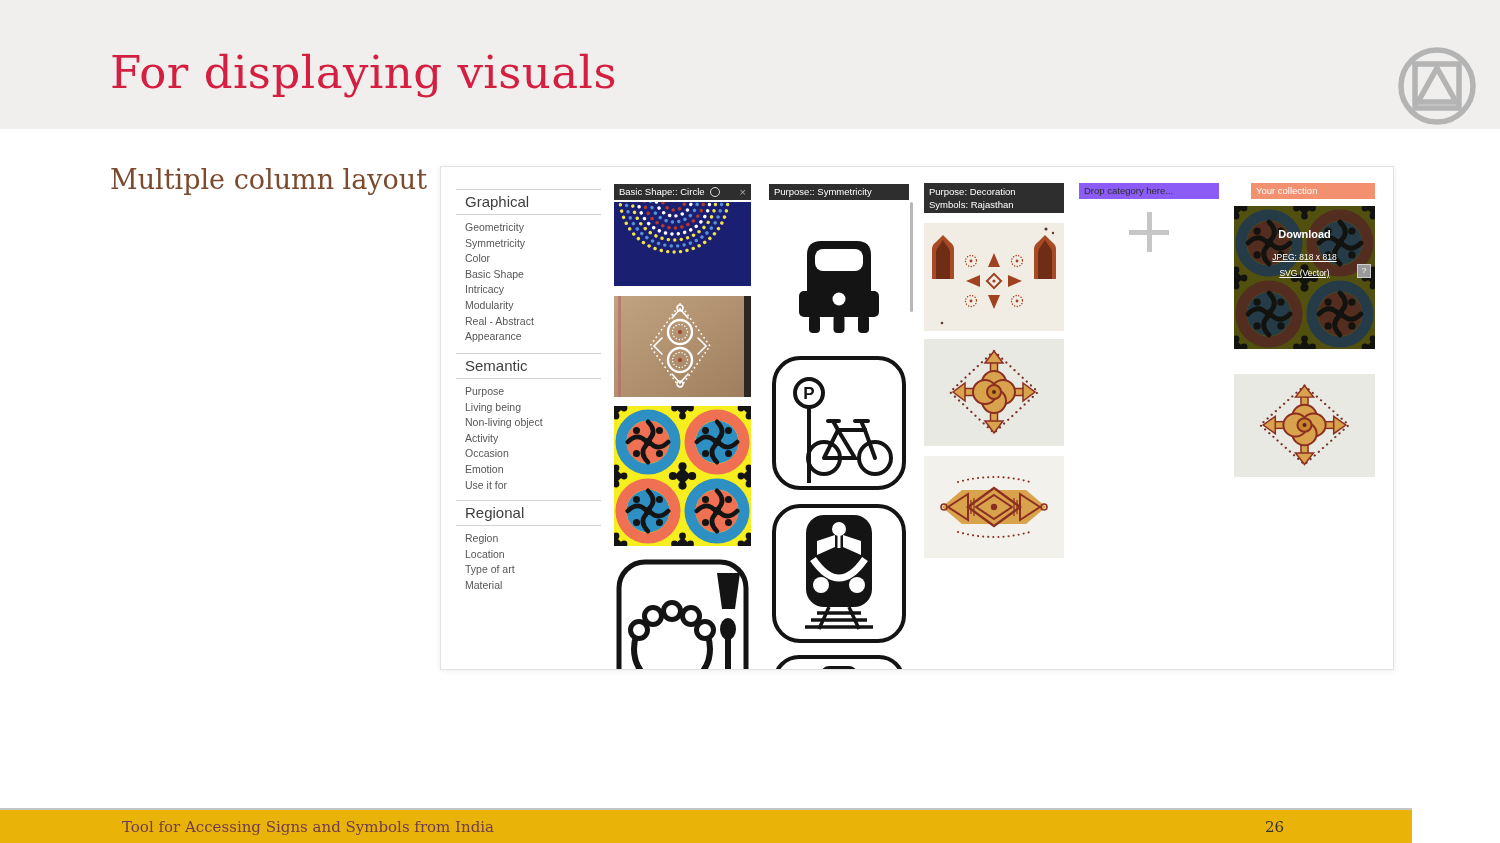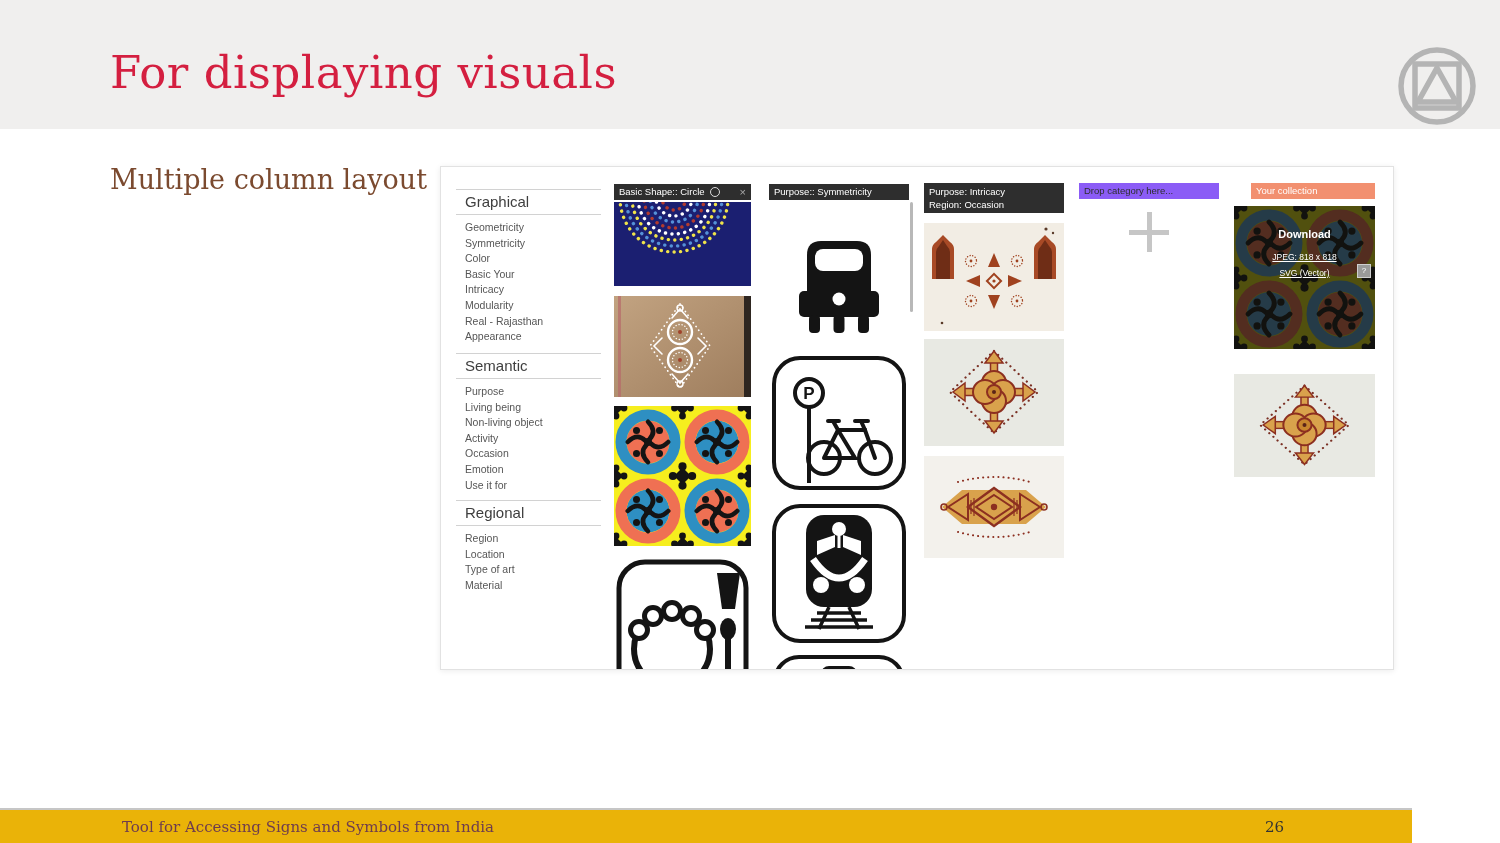--- a/index.html
+++ b/index.html
@@ -129,24 +129,24 @@
   <div class="panel">
 
     <div class="sb-section" style="top:22px">
       <div class="sb-rule"></div>
       <div class="sb-head">Graphical</div>
       <div class="sb-rule"></div>
       <div class="sb-items">
         <div class="sb-item">Geometricity</div>
         <div class="sb-item">Symmetricity</div>
         <div class="sb-item">Color</div>
-        <div class="sb-item">Basic Your</div>
+        <div class="sb-item">Basic Shape</div>
         <div class="sb-item">Intricacy</div>
         <div class="sb-item">Modularity</div>
-        <div class="sb-item">Real - Rajasthan</div>
+        <div class="sb-item">Real - Abstract</div>
         <div class="sb-item">Appearance</div>
       </div>
     </div>
 
     <div class="sb-section" style="top:186px">
       <div class="sb-rule"></div>
       <div class="sb-head">Semantic</div>
       <div class="sb-rule"></div>
       <div class="sb-items">
         <div class="sb-item">Purpose</div>
@@ -337,22 +337,22 @@
         <svg viewBox="0 0 140 16">
           <rect width="140" height="16" fill="#fff"></rect>
           <rect x="6" y="4" width="128" height="60" rx="24" fill="none" stroke="#141414" stroke-width="4"></rect>
           <rect x="52" y="13" width="36" height="20" rx="8" fill="#141414"></rect>
         </svg>
       </div>
     </div>
 
     <div class="col" style="left:483px;top:16px;width:140px">
       <div class="chdr2">
-        <div>Purpose: Intricacy</div>
-        <div>Region: Occasion</div>
+        <div>Purpose: Decoration</div>
+        <div>Symbols: Rajasthan</div>
       </div>
 
       <div class="card" style="margin-top:10px;height:108px">
         <svg viewBox="0 0 140 108">
           <rect width="140" height="108" fill="#f2ede4"></rect>
           <use href="#niche" transform="translate(8,12)"></use>
           <use href="#niche" transform="translate(110,12)"></use>
           <g transform="translate(70,58)" fill="#a0421f" stroke="#a0421f">
             <rect x="-5" y="-5" width="10" height="10" transform="rotate(45)" fill="none" stroke-width="2"></rect>
             <circle r="1.6" stroke="none"></circle>

